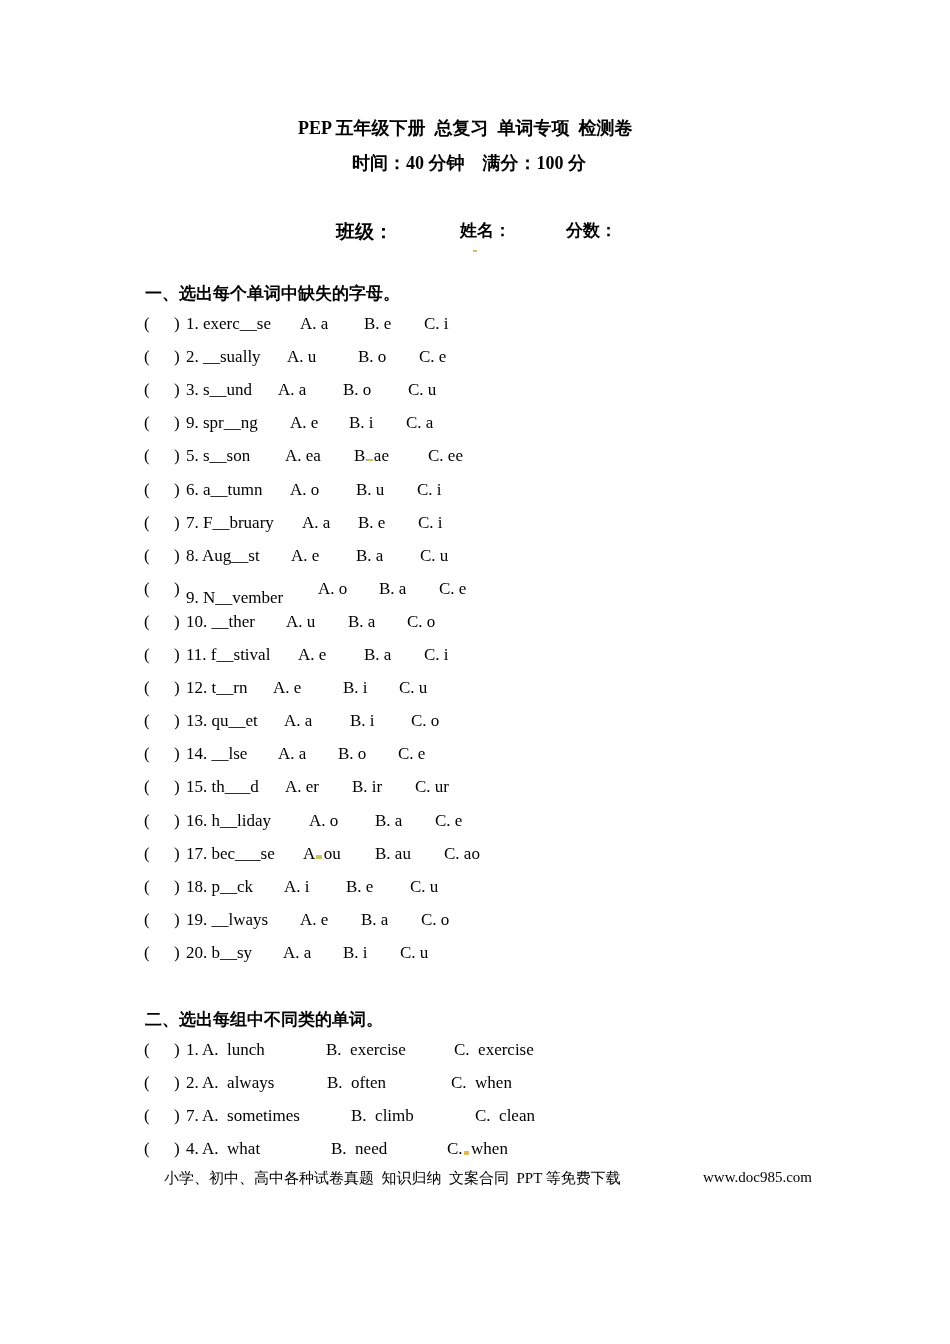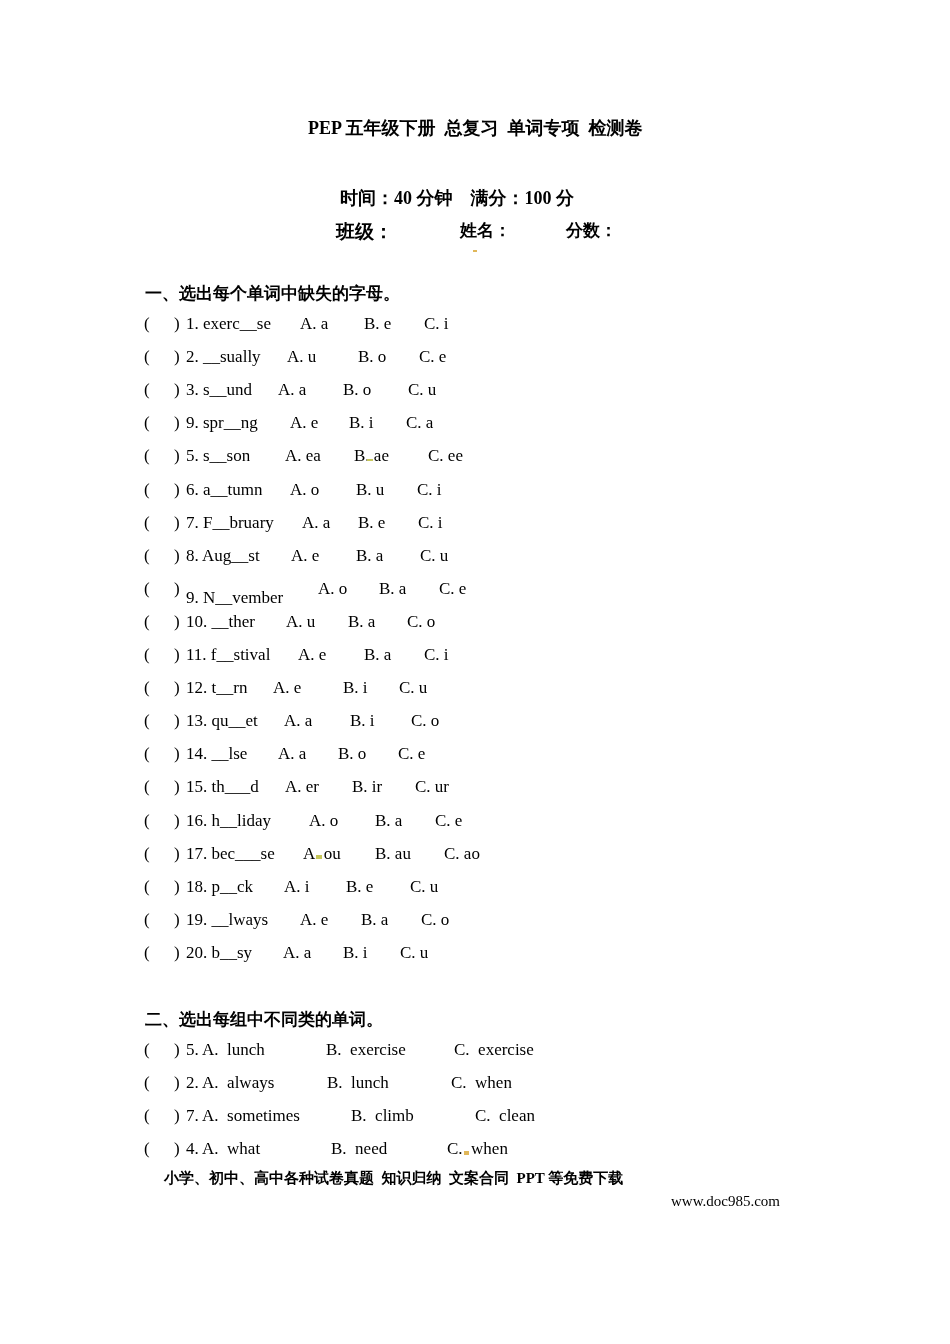--- a/index.html
+++ b/index.html
@@ -9,22 +9,22 @@
     .title { font-weight: bold; font-size: 18px; }
     .section { font-weight: bold; font-size: 17px; }
     .line { font-size: 17px; line-height: 20px; }
     .footer { font-size: 15px; }
     .mark { position: absolute; background: #e0b75a; }
     .mark.green { background: #c6c65a; }
   </style>
 </head>
 <body>
 
-<div class="abs title" style="left:308px; top:116px;text-align:center;">PEP 五年级下册  总复习  单词专项  检测卷</div>
-<div class="abs title" style="left:340px; top:151px;margin-top:35px;">时间：40 分钟    满分：100 分</div>
+<div class="abs title" style="left:298px; top:116px;text-align:center;">PEP 五年级下册  总复习  单词专项  检测卷</div>
+<div class="abs title" style="left:352px; top:151px;">时间：40 分钟    满分：100 分</div>
 
 <div class="abs title" style="left:336px; top:219px; font-size:19px;">班级：</div>
 <div class="abs title" style="left:460px; top:219px; font-size:17px;">姓名：</div>
 <div class="abs title" style="left:566px; top:219px; font-size:17px;">分数：</div>
 <div class="mark" style="left:473px; top:250px; width:4px; height:2px;"></div>
 
 <div class="abs section" style="left:145px; top:282px;">一、选出每个单词中缺失的字母。</div>
 
 <div id="s1">
     <div class="abs line" style="left:144px;top:314px">(</div>
@@ -149,35 +149,35 @@
     <div class="abs line" style="left:400px;top:942.9px">C. u</div>
     <div class="mark green" style="left:367px;top:459px;width:6px;height:2px"></div>
     <div class="mark green" style="left:316px;top:855px;width:6px;height:4px"></div>
   </div>
 
 <div class="abs section" style="left:145px; top:1008px;">二、选出每组中不同类的单词。</div>
 
 <div id="s2">
     <div class="abs line" style="left:144px;top:1040px">(</div>
     <div class="abs line" style="left:174px;top:1040px">)</div>
-    <div class="abs line" style="left:186px;top:1040px">5. A.  lunch</div>
+    <div class="abs line" style="left:186px;top:1040px">1. A.  lunch</div>
     <div class="abs line" style="left:326px;top:1040px">B.  exercise</div>
     <div class="abs line" style="left:454px;top:1040px">C.  exercise</div>
     <div class="abs line" style="left:144px;top:1073px">(</div>
     <div class="abs line" style="left:174px;top:1073px">)</div>
     <div class="abs line" style="left:186px;top:1073px">2. A.  always</div>
-    <div class="abs line" style="left:327px;top:1073px">B.  lunch</div>
+    <div class="abs line" style="left:327px;top:1073px">B.  often</div>
     <div class="abs line" style="left:451px;top:1073px">C.  when</div>
     <div class="abs line" style="left:144px;top:1106px">(</div>
     <div class="abs line" style="left:174px;top:1106px">)</div>
     <div class="abs line" style="left:186px;top:1106px">7. A.  sometimes</div>
     <div class="abs line" style="left:351px;top:1106px">B.  climb</div>
     <div class="abs line" style="left:475px;top:1106px">C.  clean</div>
     <div class="abs line" style="left:144px;top:1139px">(</div>
     <div class="abs line" style="left:174px;top:1139px">)</div>
     <div class="abs line" style="left:186px;top:1139px">4. A.  what</div>
     <div class="abs line" style="left:331px;top:1139px">B.  need</div>
     <div class="abs line" style="left:447px;top:1139px">C.  when</div>
     <div class="mark" style="left:464px;top:1151px;width:5px;height:4px"></div>
   </div>
 
-<div class="abs footer" style="left:164px; top:1169px;font-weight:bold;">小学、初中、高中各种试卷真题  知识归纳  文案合同  PPT 等免费下载</div>
-<div class="abs footer" style="left:671px; top:1169px;margin-top:24px;">www.doc985.com</div>
+<div class="abs footer" style="left:164px; top:1169px;">小学、初中、高中各种试卷真题  知识归纳  文案合同  PPT 等免费下载</div>
+<div class="abs footer" style="left:703px; top:1169px;">www.doc985.com</div>
 
 </body></html>

